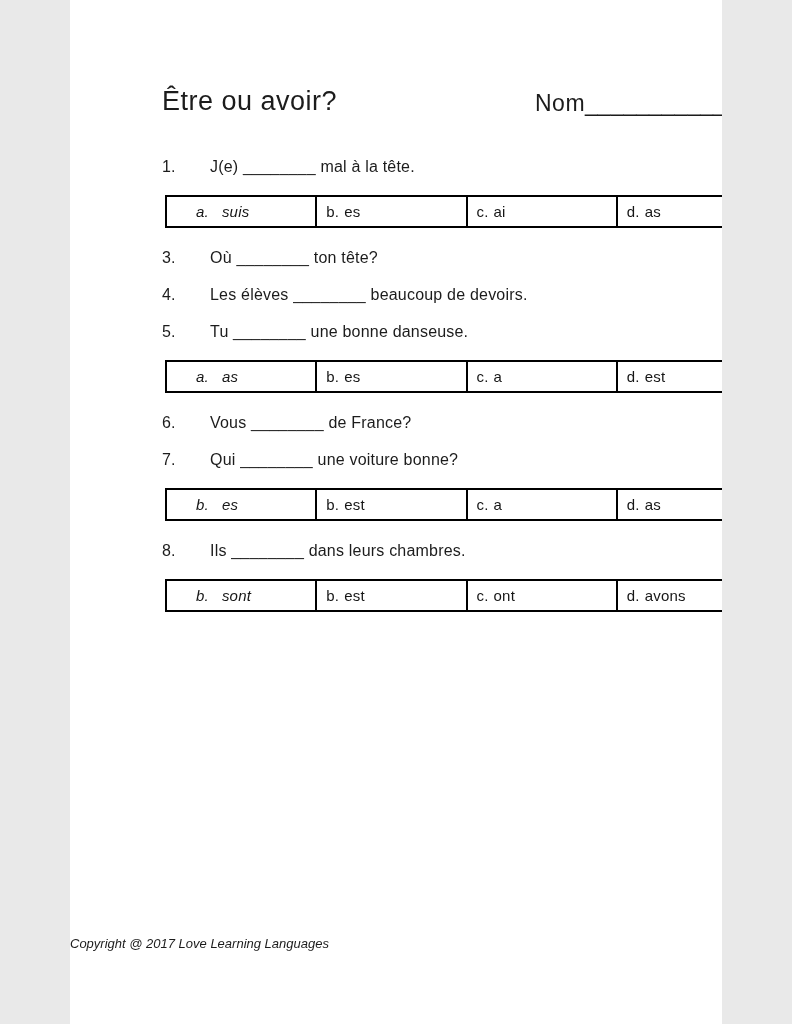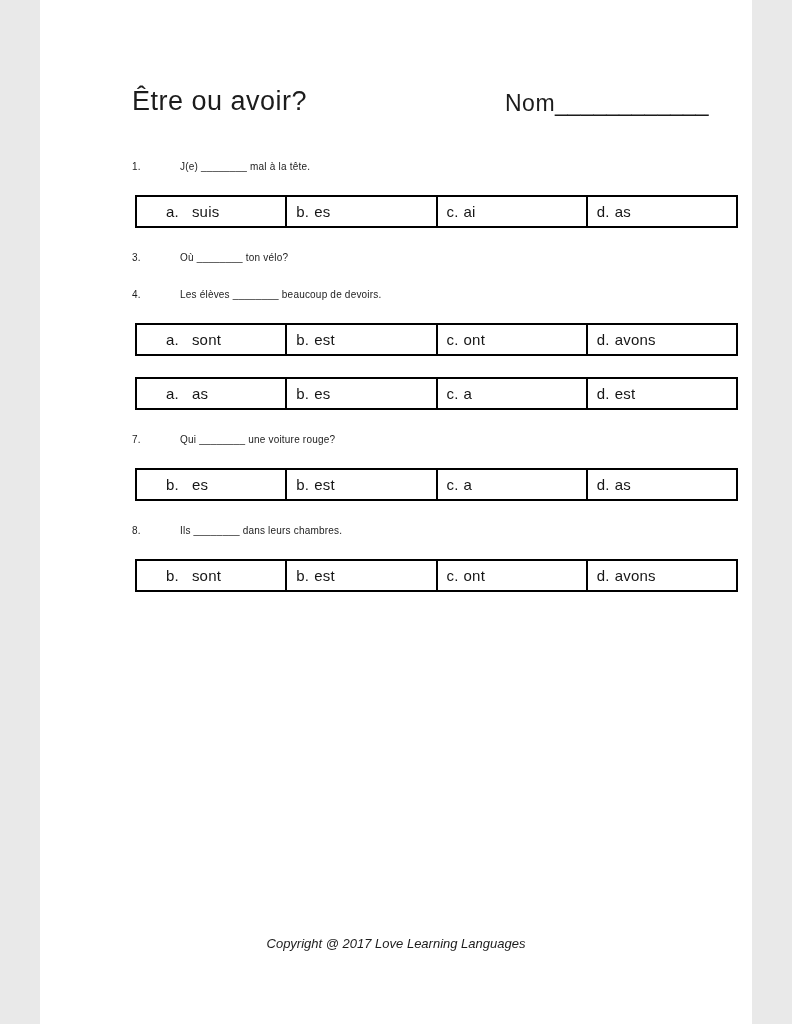--- a/index.html
+++ b/index.html
@@ -1,19 +1,19 @@
 <!DOCTYPE html>
 <html><head>
 <meta charset="utf-8">
 <style>
   * { margin: 0; padding: 0; box-sizing: border-box; }
   html, body { background: #e9e9e9; }
   .sheet {
     position: relative;
-    width: 712px;
+    width: 652px;
     height: 1024px;
     background: #ffffff;
     color: #161616;
     font-family: "Liberation Sans", sans-serif;
     overflow: hidden;
     margin: 0 auto;
   }
   .title {
     position: absolute;
     left: 92px;
@@ -34,21 +34,21 @@
   }
   .name-blank { margin-left: 0; letter-spacing: 0; }
   .questions {
     position: absolute;
     top: 158px;
     left: 0;
     width: 100%;
   }
   .q-line {
     margin: 0 0 19px 92px;
-    font-size: 10px;
+    font-size: 16px;
     line-height: 18px;
     letter-spacing: 0.2px;
     color: #1c1c1c;
     white-space: nowrap;
   }
   .q-num {
     display: inline-block;
     width: 48px;
   }
   table.opts {
@@ -60,29 +60,28 @@
   table.opts td {
     border: 2px solid #000;
     height: 31px;
     padding: 0 6px 0 9px;
     font-size: 15px;
     letter-spacing: 0.2px;
     vertical-align: middle;
     white-space: nowrap;
     overflow: hidden;
   }
-  table.opts td.first { padding-left: 29px; }
+  table.opts td.first { padding-left: 29px; font-style: italic; }
   .opt-label { margin-right: 5px; }
   td.first .opt-label { margin-right: 13px; }
   .footer {
     position: absolute;
     top: 936px;
     left: 0;
     width: 100%;
-    text-align: center;
     font-size: 13px;
     font-style: italic;
     color: #1c1c1c;
   }
 </style>
 </head>
 <body>
 
 <div class="sheet">
 
@@ -108,59 +107,55 @@
         </tr>
       </tbody>
         </table>
     </section>
 
     <section class="question">
     </section>
 
     <section class="question">
       <div class="q-line">
-        <span class="q-num">3.</span><span class="q-text">Où ________ ton vélo?</span>
+        <span class="q-num">3.</span><span class="q-text">Où ________ ton tête?</span>
       </div>
     </section>
 
     <section class="question">
       <div class="q-line">
         <span class="q-num">4.</span><span class="q-text">Les élèves ________ beaucoup de devoirs.</span>
       </div>
-      <table class="opts">
-        <tbody>
-            <tr>
-          <td class="first"><span class="opt-label">a.</span><span class="opt-word">sont</span></td>
-          <td><span class="opt-label">b.</span><span class="opt-word">est</span></td>
-          <td><span class="opt-label">c.</span><span class="opt-word">ont</span></td>
-          <td><span class="opt-label">d.</span><span class="opt-word">avons</span></td>
-        </tr>
-      </tbody>
-        </table>
     </section>
 
     <section class="question">
+      <div class="q-line">
+        <span class="q-num">5.</span><span class="q-text">Tu ________ une bonne danseuse.</span>
+      </div>
       <table class="opts">
         <tbody>
             <tr>
           <td class="first"><span class="opt-label">a.</span><span class="opt-word">as</span></td>
           <td><span class="opt-label">b.</span><span class="opt-word">es</span></td>
           <td><span class="opt-label">c.</span><span class="opt-word">a</span></td>
           <td><span class="opt-label">d.</span><span class="opt-word">est</span></td>
         </tr>
       </tbody>
         </table>
     </section>
 
     <section class="question">
+      <div class="q-line">
+        <span class="q-num">6.</span><span class="q-text">Vous ________ de France?</span>
+      </div>
     </section>
 
     <section class="question">
       <div class="q-line">
-        <span class="q-num">7.</span><span class="q-text">Qui ________ une voiture rouge?</span>
+        <span class="q-num">7.</span><span class="q-text">Qui ________ une voiture bonne?</span>
       </div>
       <table class="opts">
         <tbody>
             <tr>
           <td class="first"><span class="opt-label">b.</span><span class="opt-word">es</span></td>
           <td><span class="opt-label">b.</span><span class="opt-word">est</span></td>
           <td><span class="opt-label">c.</span><span class="opt-word">a</span></td>
           <td><span class="opt-label">d.</span><span class="opt-word">as</span></td>
         </tr>
       </tbody>

